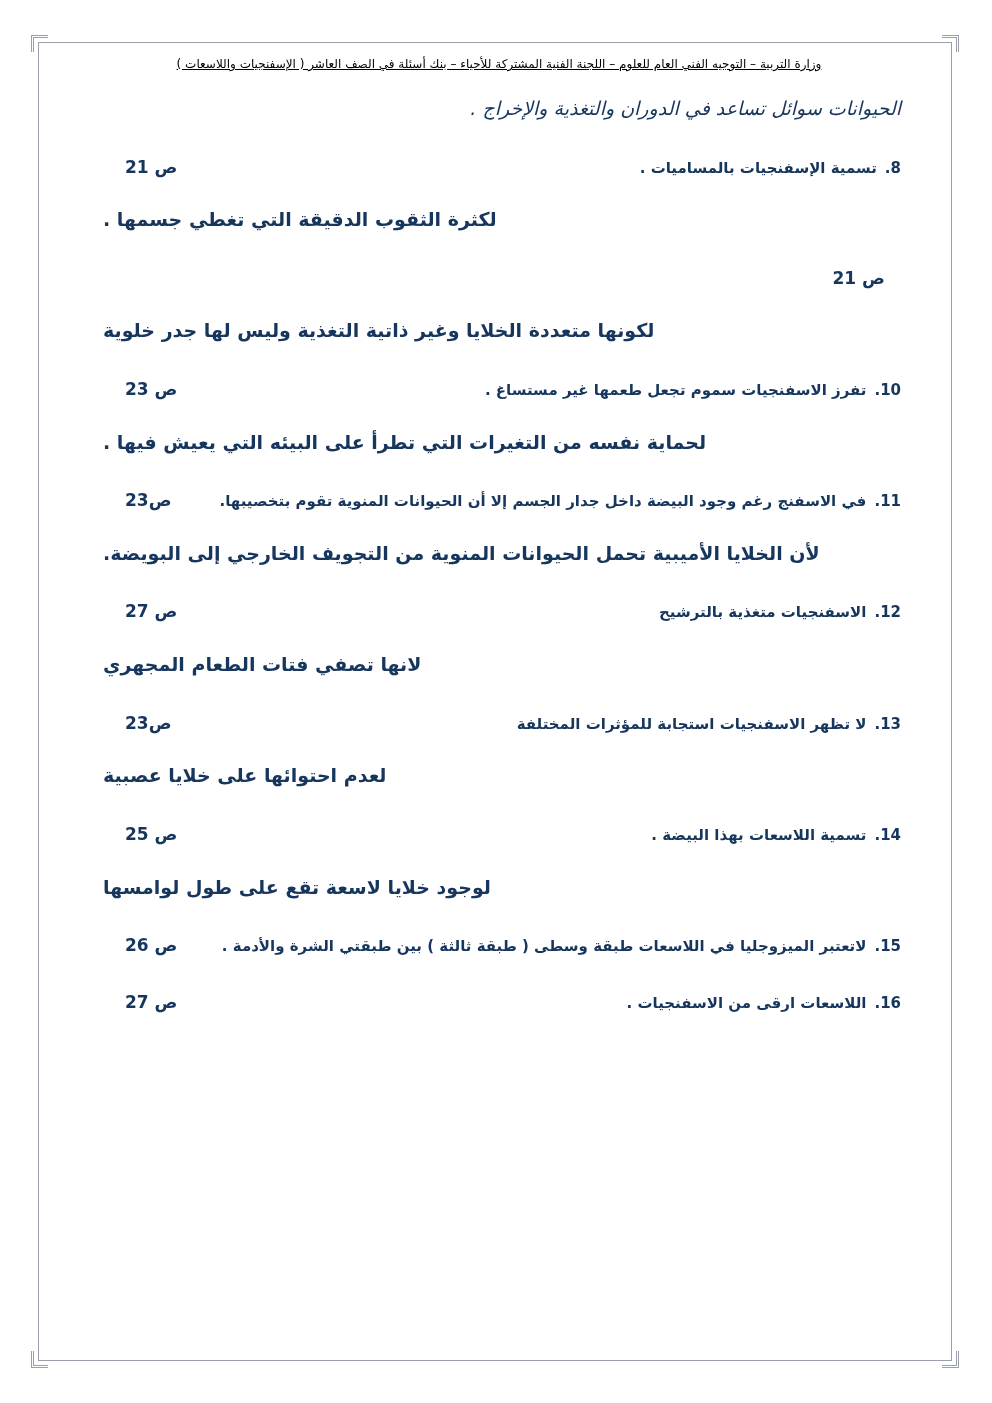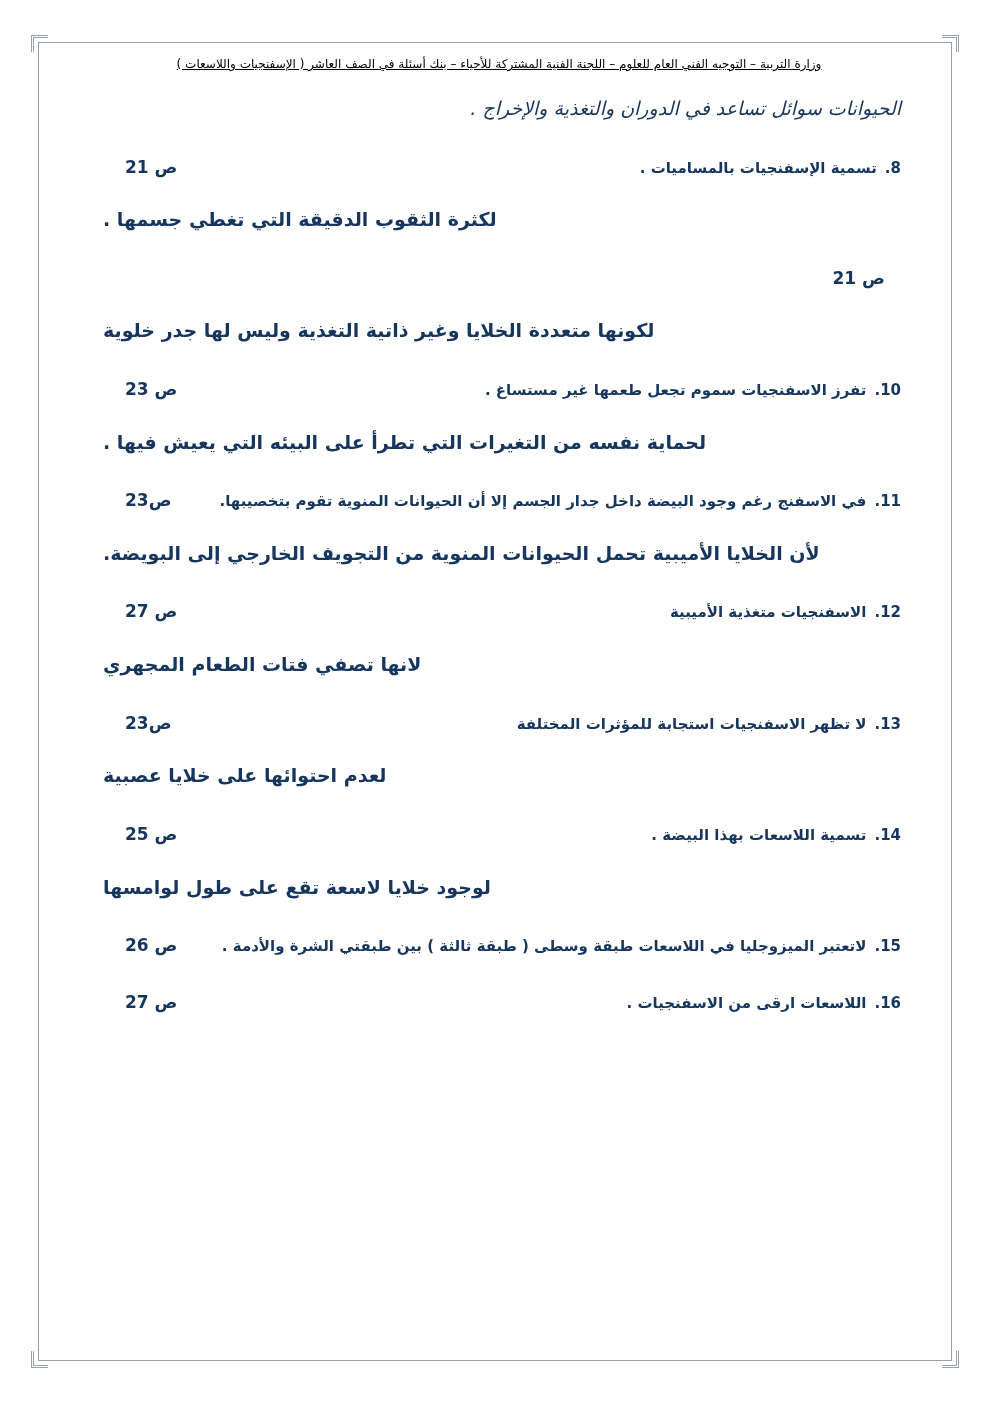--- a/index.html
+++ b/index.html
@@ -117,21 +117,21 @@
     </div>
     <p class="a-text">لحماية نفسه من التغيرات التي تطرأ على البيئه التي يعيش فيها  .</p>
 
     <div class="q-row">
       <span class="q-main"><span class="q-num">11.</span><span class="q-text">في الاسفنج رغم وجود البيضة  داخل جدار الجسم إلا أن الحيوانات المنوية تقوم بتخصيبها.</span></span>
       <span class="q-ref">ص23</span>
     </div>
     <p class="a-text">لأن الخلايا الأميبية تحمل الحيوانات المنوية من التجويف الخارجي إلى البويضة.</p>
 
     <div class="q-row">
-      <span class="q-main"><span class="q-num">12.</span><span class="q-text">الاسفنجيات متغذية الأميبية</span></span>
+      <span class="q-main"><span class="q-num">12.</span><span class="q-text">الاسفنجيات متغذية بالترشيح</span></span>
       <span class="q-ref">ص   27</span>
     </div>
     <p class="a-text">لانها تصفي فتات الطعام المجهري</p>
 
     <div class="q-row">
       <span class="q-main"><span class="q-num">13.</span><span class="q-text">لا تظهر الاسفنجيات استجابة للمؤثرات المختلفة</span></span>
       <span class="q-ref">ص23</span>
     </div>
     <p class="a-text">لعدم احتوائها على خلايا عصبية</p>
 

